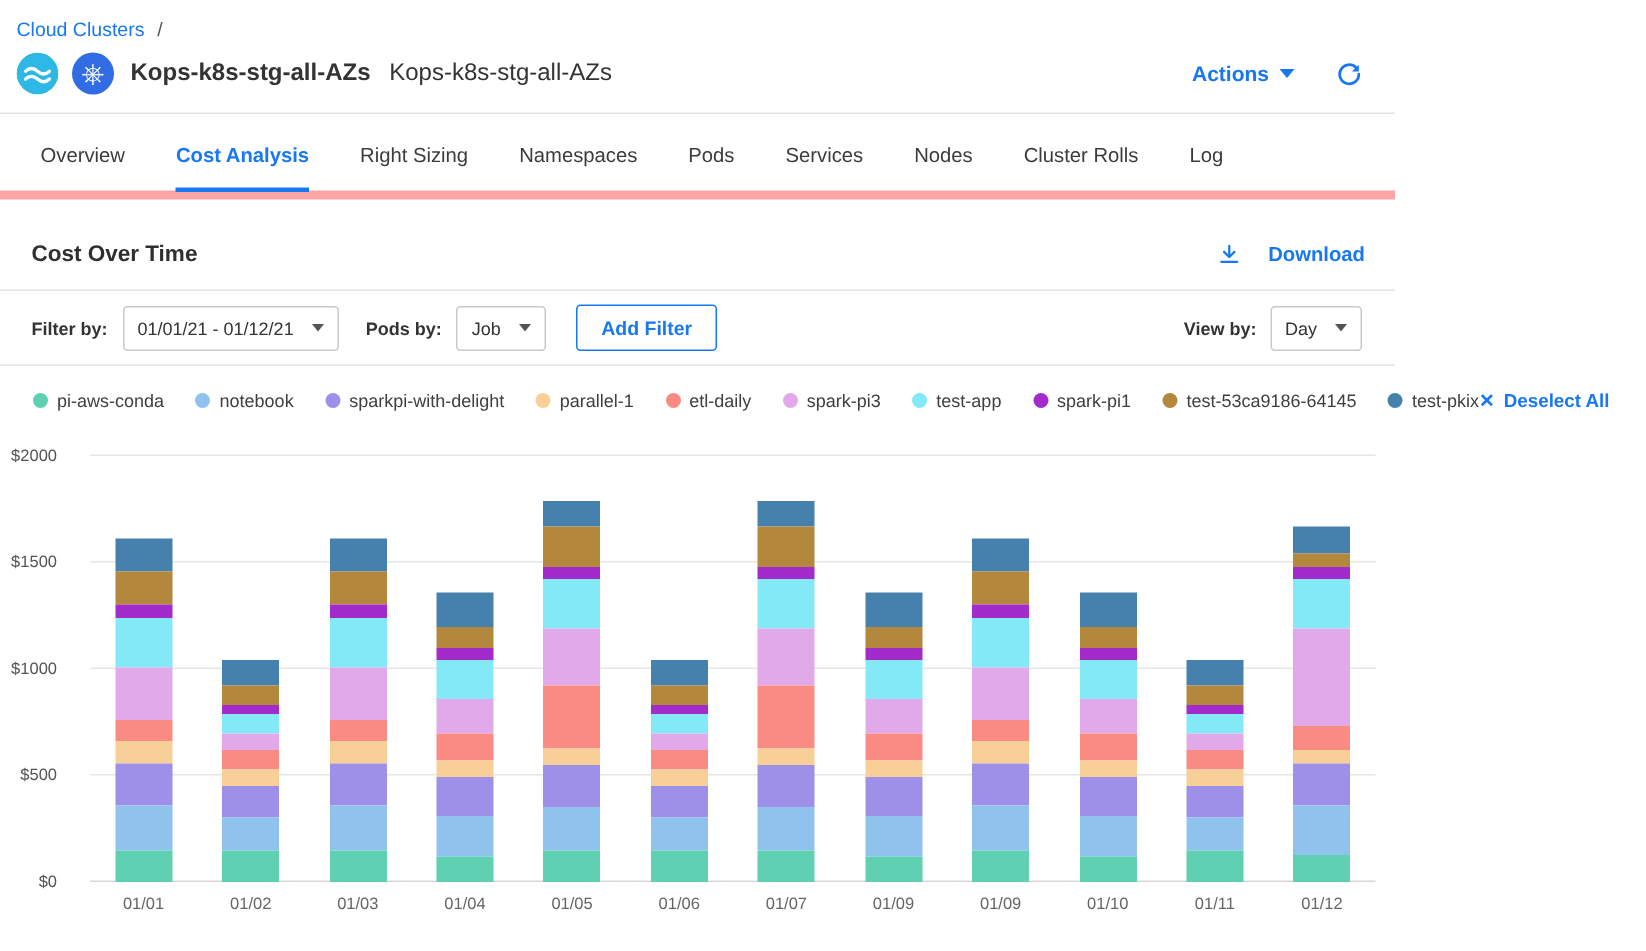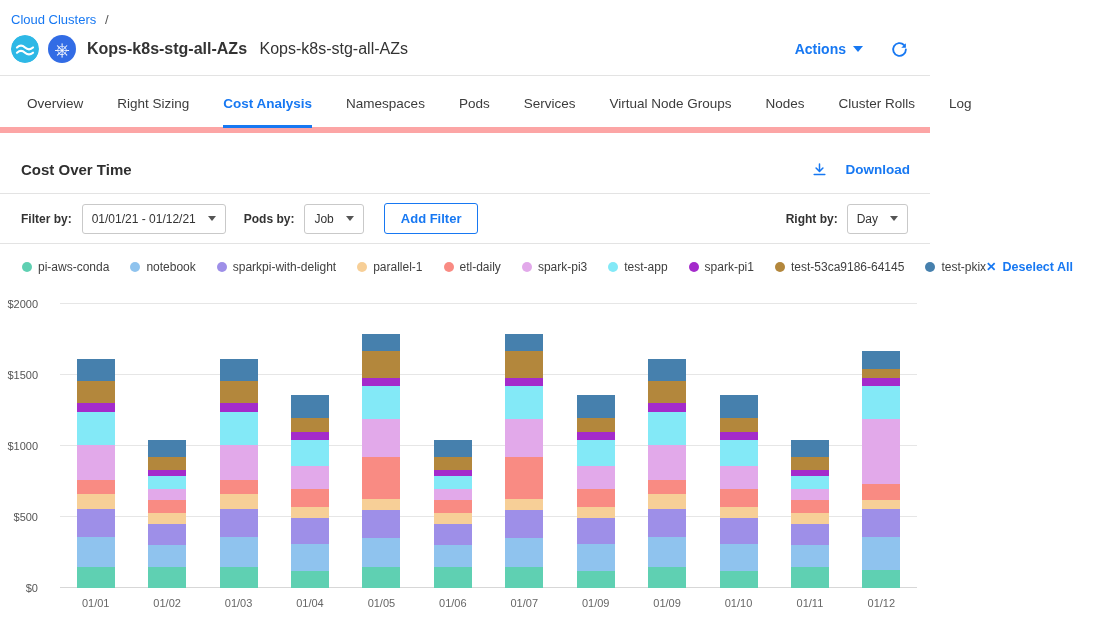--- a/index.html
+++ b/index.html
@@ -98,26 +98,25 @@
       </div>
       <svg class="refresh" width="17" height="17" viewBox="0 0 24 24">
         <path d="M21 12a9 9 0 1 1-2.64-6.36" fill="none" stroke="#1778f2" stroke-width="2.6" stroke-linecap="round"></path>
         <path d="M21 3v6.5h-6.5z" fill="#1778f2"></path>
       </svg>
     </div>
   </div>
 
   <div class="tabs">
       <div class="tab">Overview</div>
+      <div class="tab active">Cost Analysis</div>
       <div class="tab">Right Sizing</div>
-      <div class="tab active">Cost Analysis</div>
       <div class="tab">Namespaces</div>
       <div class="tab">Pods</div>
       <div class="tab">Services</div>
-      <div class="tab">Virtual Node Groups</div>
       <div class="tab">Nodes</div>
       <div class="tab">Cluster Rolls</div>
       <div class="tab">Log</div>
     </div>
 
   <div class="section-header">
     <div class="section-title">Cost Over Time</div>
     <div class="download">
       <svg width="15" height="15" viewBox="0 0 24 24" fill="none" stroke="#1778f2" stroke-width="2.4" stroke-linecap="round" stroke-linejoin="round">
         <path d="M12 3v11"></path>
@@ -134,21 +133,21 @@
       <span>01/01/21 - 01/12/21</span>
       <span class="chev-sm"></span>
     </div>
     <span class="flabel mleft">Pods by:</span>
     <div class="select">
       <span>Job</span>
       <span class="chev-sm"></span>
     </div>
     <button class="add-filter">Add Filter</button>
     <div class="filter-right">
-      <span class="flabel">Right by:</span>
+      <span class="flabel">View by:</span>
       <div class="select">
         <span>Day</span>
         <span class="chev-sm"></span>
       </div>
     </div>
   </div>
 
   <div class="legend">
     <div class="legend-items">
         <div class="legend-item">

